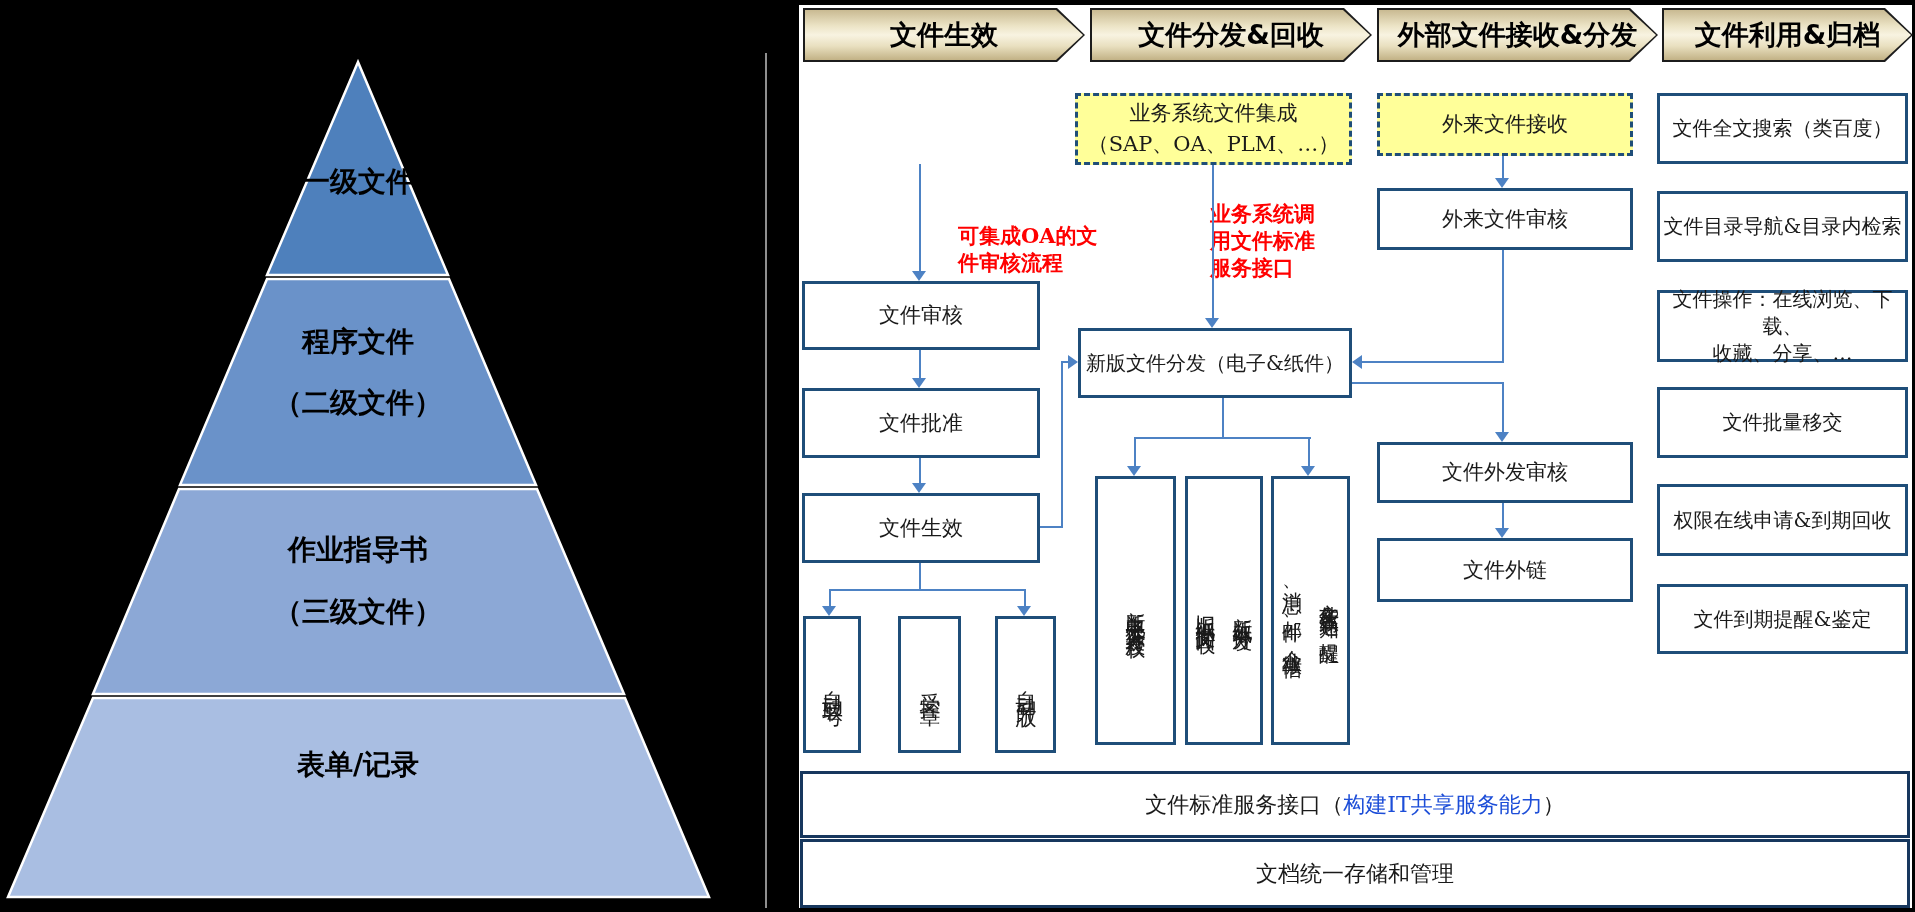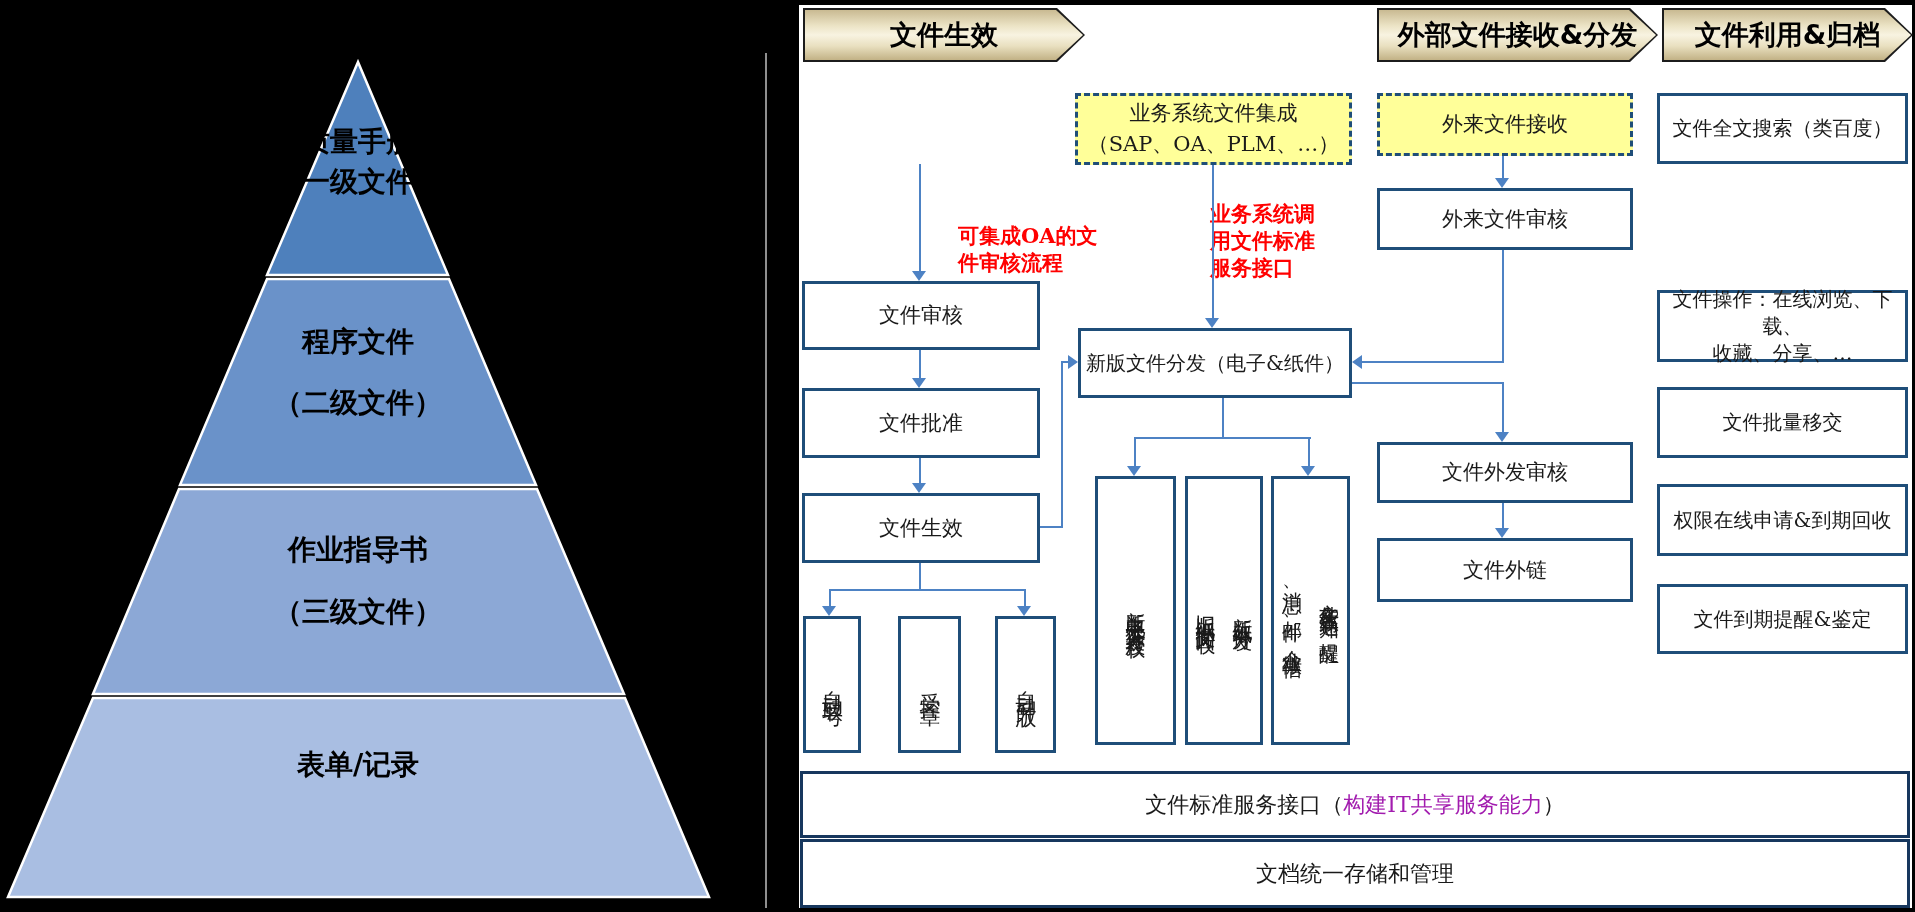--- a/index.html
+++ b/index.html
@@ -41,48 +41,51 @@
         border-right:7px solid transparent;border-top:10px solid #4d82c4;}
   .ah-r{position:absolute;width:0;height:0;border-top:7px solid transparent;
         border-bottom:7px solid transparent;border-left:10px solid #4d82c4;}
   .ah-l{position:absolute;width:0;height:0;border-top:7px solid transparent;
         border-bottom:7px solid transparent;border-right:10px solid #4d82c4;}
 
   
   .bar{position:absolute;left:800px;width:1110px;box-sizing:border-box;background:#fff;
        border:3px solid #17375E;display:flex;align-items:center;justify-content:center;
        font-family:"DejaVu Serif","Liberation Serif",serif;font-size:22px;color:#1a1a1a;}
-  .red{color:#a21caf;}
+  .red{color:#1d4ed8;}
 </style>
 </head>
 <body>
 
 <div class="stage">
 
   <svg class="pyr" width="716" height="912" viewBox="0 0 716 912">
     <polygon points="358,62 267,275 448,275" stroke="#ffffff" stroke-width="2.5" fill="#4E80BC"></polygon>
     <polygon points="267,279 449,279 536,485 180,485" stroke="#ffffff" stroke-width="2.5" fill="#6A92C9"></polygon>
     <polygon points="179,489 537,489 624,694 93,694" stroke="#ffffff" stroke-width="2.5" fill="#8CA8D6"></polygon>
     <polygon points="93,698 625,698 709,897 8,897" stroke="#ffffff" stroke-width="2.5" fill="#A9BEE2"></polygon>
   </svg>
-  <div class="ptxt" style="top:124px">质量手册</div>
   <div class="ptxt" style="top:164px">（一级文件）</div>
   <div class="ptxt" style="top:324px">程序文件</div>
   <div class="ptxt" style="top:385px">（二级文件）</div>
   <div class="ptxt" style="top:532px">作业指导书</div>
   <div class="ptxt" style="top:594px">（三级文件）</div>
   <div class="ptxt" style="top:747px">表单/记录</div>
 
   <div class="divider"></div>
 
   <div class="panel"></div>
 
   <div class="hdr" style="left:803px;width:282px">
     <div class="hdr-bg"></div>
     <div class="hdr-in">文件生效</div>
+  </div>
+  <div class="hdr" style="left:1090px;width:282px">
+    <div class="hdr-bg"></div>
+    <div class="hdr-in">文件分发&amp;回收</div>
   </div>
   <div class="hdr" style="left:1377px;width:281px">
     <div class="hdr-bg"></div>
     <div class="hdr-in">外部文件接收&amp;分发</div>
   </div>
   <div class="hdr" style="left:1662px;width:251px">
     <div class="hdr-bg"></div>
     <div class="hdr-in">文件利用&amp;归档</div>
   </div>
 
@@ -118,20 +121,21 @@
     <span class="vtext">文件生效通知&amp;提醒
 消息、邮件、企业微信</span>
   </div>
 
   <div class="bx ybx" style="left:1377px;top:93px;width:256px;height:63px">外来文件接收</div>
   <div class="bx" style="left:1377px;top:188px;width:256px;height:62px">外来文件审核</div>
   <div class="bx" style="left:1377px;top:442px;width:256px;height:61px">文件外发审核</div>
   <div class="bx" style="left:1377px;top:538px;width:256px;height:64px">文件外链</div>
 
   <div class="bx" style="left:1657px;top:93px;width:251px;height:71px;font-size:20px">文件全文搜索（类百度）</div>
+  <div class="bx" style="left:1657px;top:191px;width:251px;height:71px;font-size:20px">文件目录导航&amp;目录内检索</div>
   <div class="bx" style="left:1657px;top:290px;width:251px;height:72px;font-size:20px">文件操作：在线浏览、下载、
 收藏、分享、…</div>
   <div class="bx" style="left:1657px;top:387px;width:251px;height:71px;font-size:20px">文件批量移交</div>
   <div class="bx" style="left:1657px;top:484px;width:251px;height:72px;font-size:20px">权限在线申请&amp;到期回收</div>
   <div class="bx" style="left:1657px;top:584px;width:251px;height:70px;font-size:20px">文件到期提醒&amp;鉴定</div>
 
   <div class="bar" style="top:771px;height:67px">
     <span>文件标准服务接口（</span>
       <span class="red">构建IT共享服务能力</span>
       <span>）</span>

